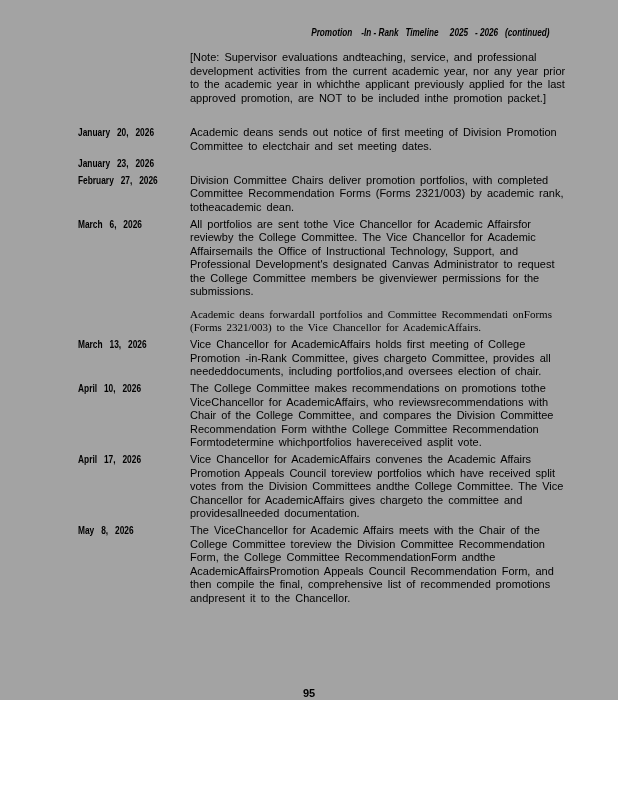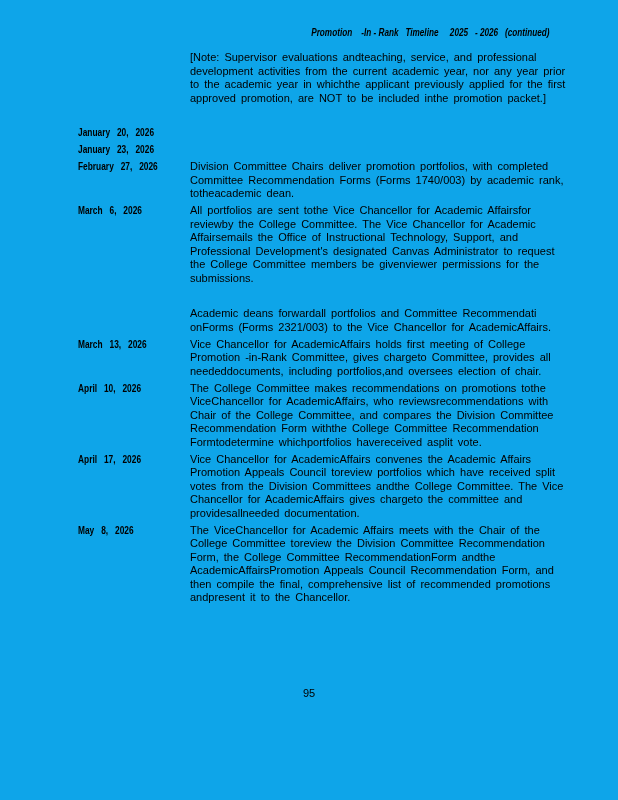--- a/index.html
+++ b/index.html
@@ -3,22 +3,22 @@
 <meta charset="utf-8">
 <style>
   html, body {
     margin: 0;
     padding: 0;
     background: #ffffff;
   }
   .page {
     position: relative;
     width: 618px;
-    height: 800px;
-    background: #0ea5e9;
+    height: 700px;
+    background: #a3a3a3;
     color: #000000;
     font-family: "Liberation Sans", sans-serif;
     font-size: 11px;
     line-height: 13.5px;
     overflow: hidden;
   }
   .doc-header {
     position: absolute;
     top: 26px;
     right: 68px;
@@ -59,53 +59,58 @@
     transform-origin: left top;
   }
   .body {
     flex: 1;
     word-spacing: 2px;
   }
   .body p {
     margin: 0;
   }
   .body p + p {
-    margin-top: 22px;
+    margin-top: 9px;
+    font-family: Liberation Serif, serif;
   }
   .pagenum {
     position: absolute;
     top: 687px;
     left: 0;
     width: 100%;
     text-align: center;
+    font-weight: bold;
   }
 </style>
 </head>
 <body>
 
 <div class="page">
 
   <div class="doc-header">Promotion    -In - Rank   Timeline     2025   - 2026   (continued)</div>
 
-  <div class="note">[Note:  Supervisor evaluations andteaching,  service, and professional development  activities from the current academic year, nor any year prior to the academic  year in whichthe applicant previously applied  for the first approved promotion,  are NOT  to be included inthe promotion  packet.]</div>
+  <div class="note">[Note:  Supervisor evaluations andteaching,  service, and professional development  activities from the current academic year, nor any year prior to the academic  year in whichthe applicant previously applied  for the last approved promotion,  are NOT  to be included inthe promotion  packet.]</div>
 
   <div class="timeline">
 
     <div class="row">
       <div class="date">January 20, 2026</div>
+      <div class="body">
+        <p>Academic deans sends out notice of first meeting  of Division Promotion  Committee  to  electchair and  set meeting dates.</p>
+      </div>
     </div>
 
     <div class="row">
       <div class="date">January 23, 2026</div>
     </div>
 
     <div class="row">
       <div class="date">February 27, 2026</div>
       <div class="body">
-        <p>Division  Committee  Chairs deliver promotion  portfolios, with completed Committee Recommendation  Forms (Forms 1740/003) by academic rank, totheacademic  dean.</p>
+        <p>Division  Committee  Chairs deliver promotion  portfolios, with completed Committee Recommendation  Forms (Forms 2321/003) by academic rank, totheacademic  dean.</p>
       </div>
     </div>
 
     <div class="row">
       <div class="date">March 6, 2026</div>
       <div class="body">
         <p>All  portfolios are sent tothe Vice Chancellor  for Academic Affairsfor reviewby the College  Committee.  The Vice Chancellor  for Academic Affairsemails  the Office of Instructional Technology,  Support, and Professional Development's  designated Canvas Administrator to request the College Committee  members be givenviewer permissions for the submissions.</p>
         <p>Academic deans forwardall portfolios and Committee Recommendati onForms (Forms 2321/003) to the Vice Chancellor  for AcademicAffairs.</p>
       </div>
     </div>

